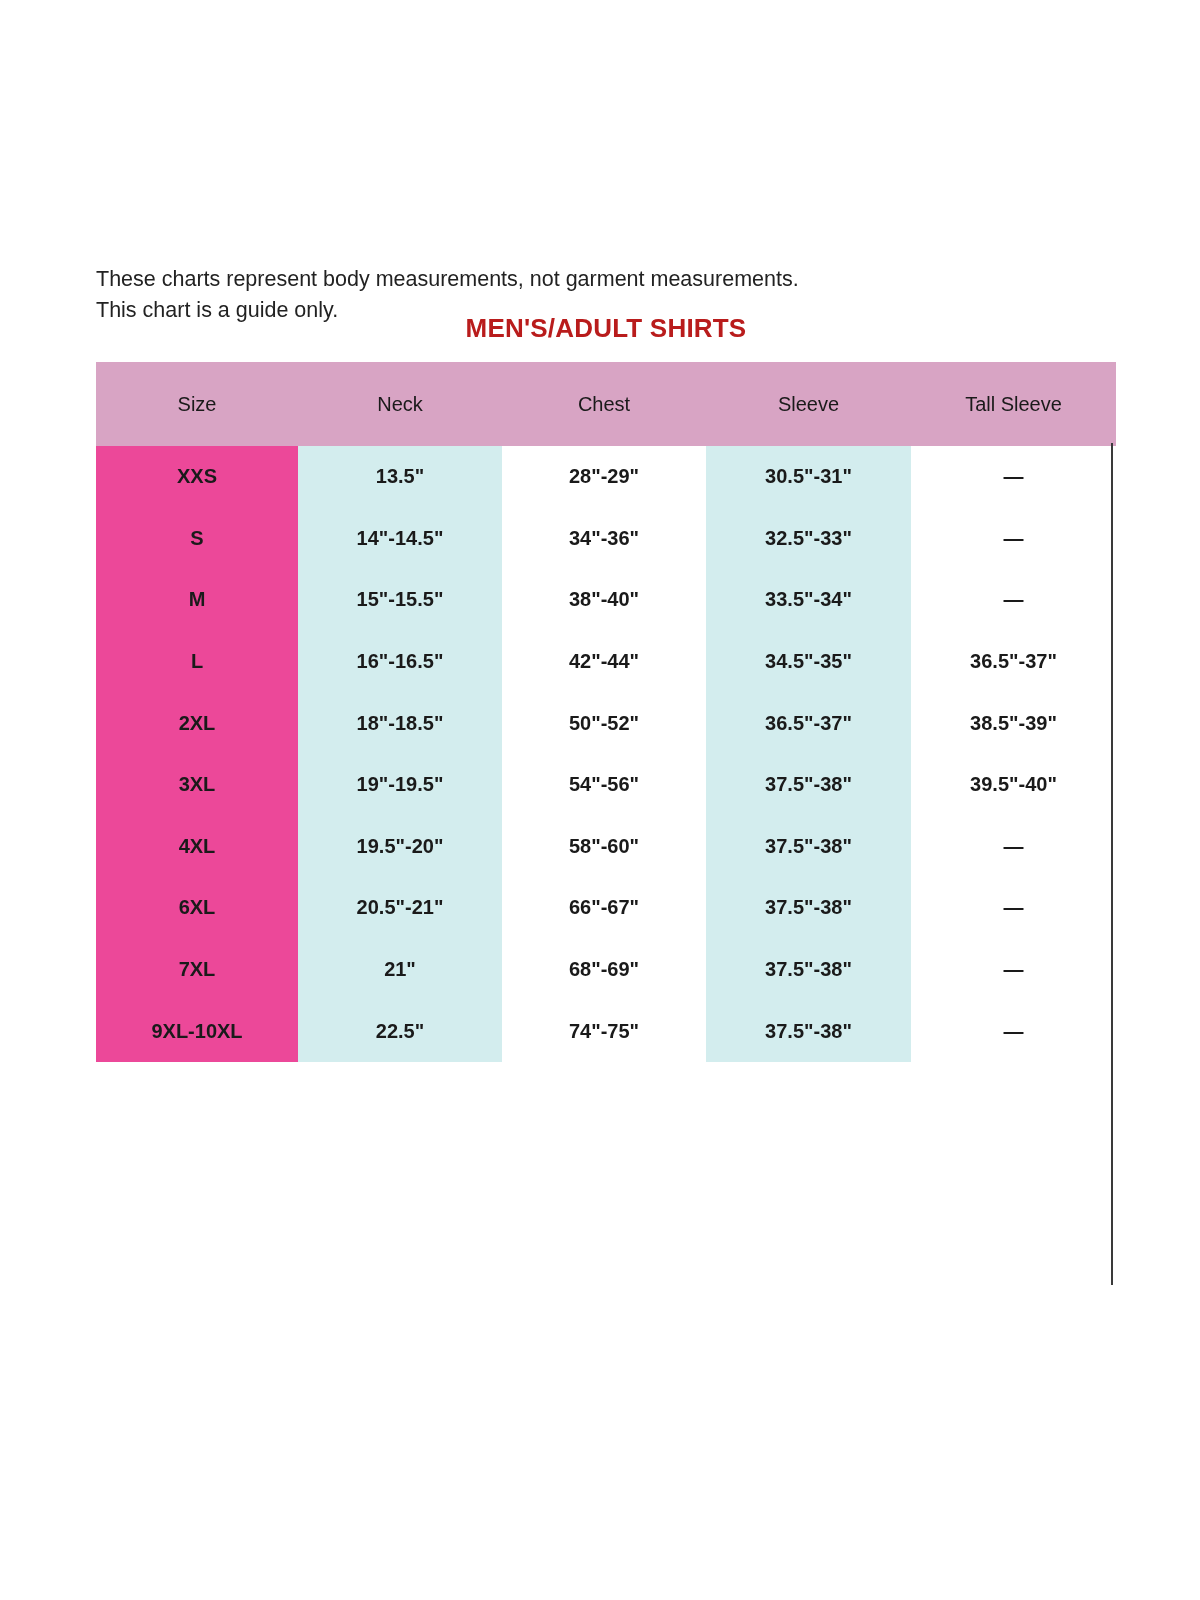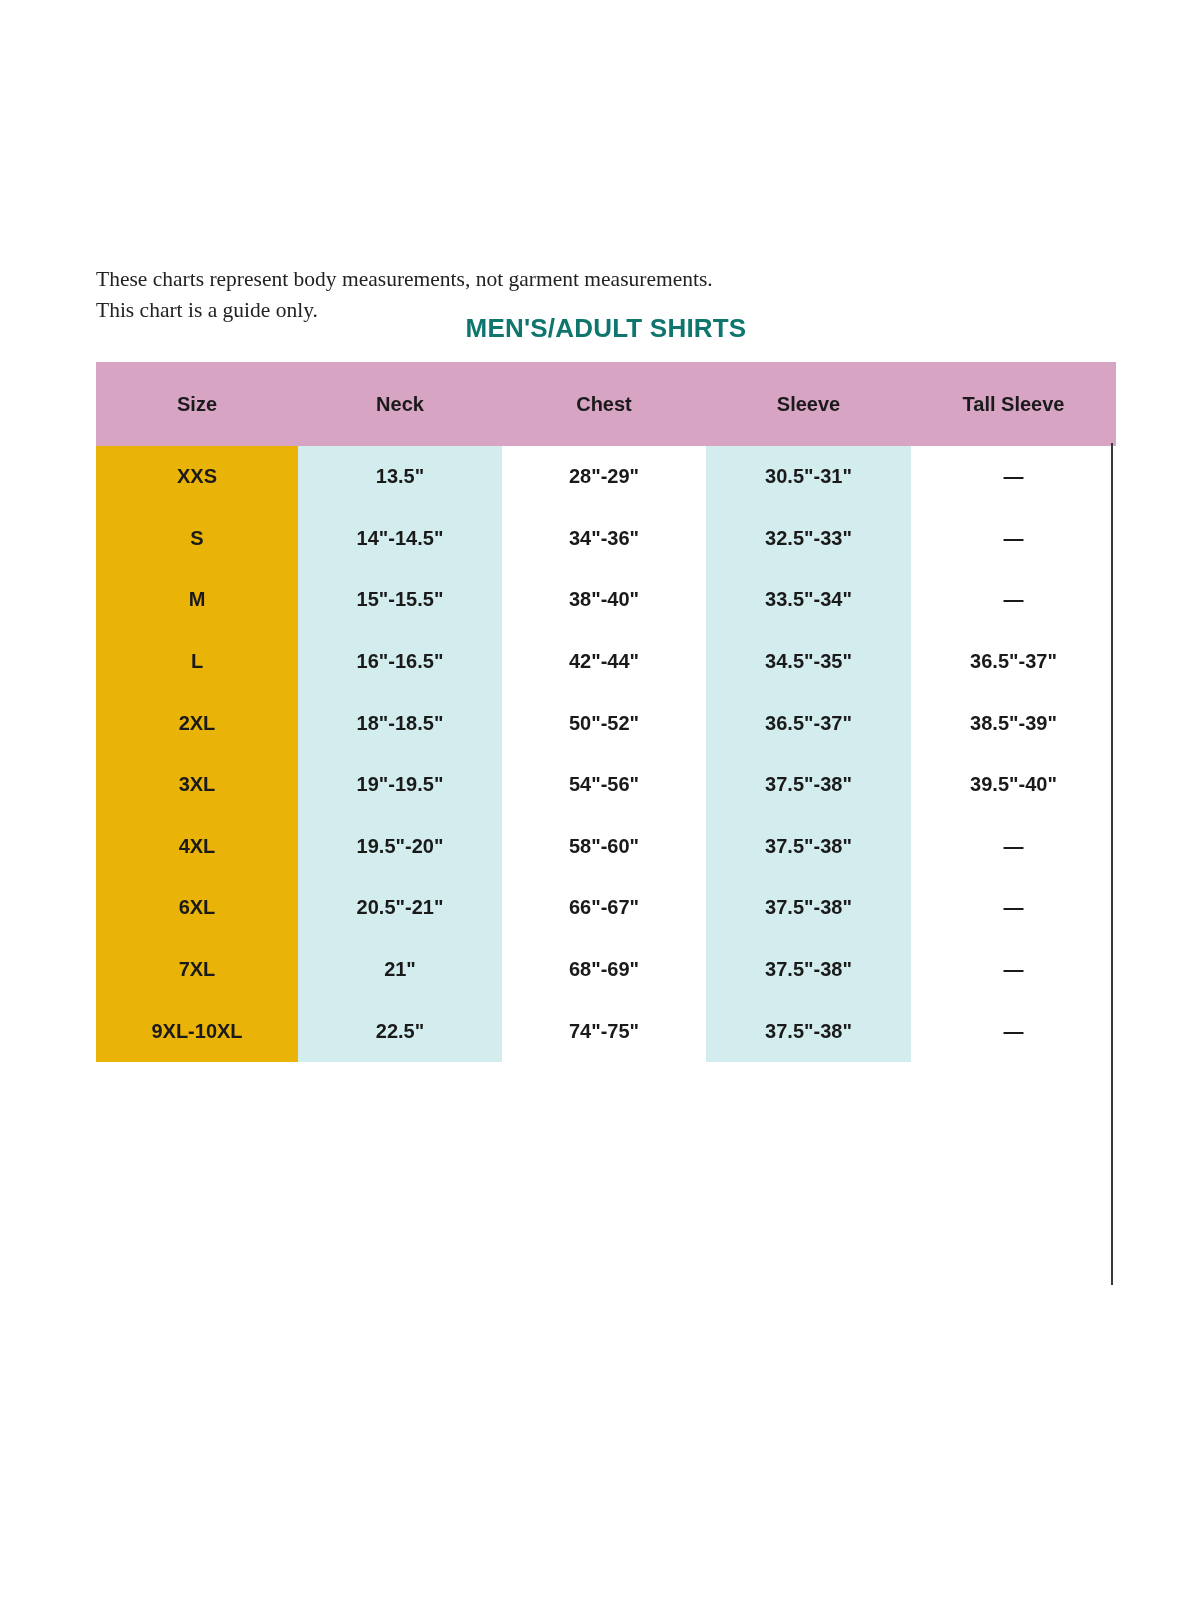--- a/index.html
+++ b/index.html
@@ -24,32 +24,31 @@
   }
   .note {
     position: absolute;
     left: 96px;
     top: 264px;
     width: 900px;
     font-size: 21.5px;
     line-height: 31px;
     color: #222222;
     white-space: pre-line;
-    font-family: Liberation Serif, serif;
   }
   .chart-title {
     position: absolute;
     left: 96px;
     top: 313px;
     width: 1020px;
     text-align: center;
     font-size: 26px;
     font-weight: bold;
     letter-spacing: 0.2px;
-    color: #0f766e;
+    color: #b91c1c;
   }
   .table-wrap {
     position: absolute;
     left: 96px;
     top: 362px;
     width: 1020px;
   }
   table.size-table {
     border-collapse: collapse;
     table-layout: fixed;
@@ -58,37 +57,37 @@
   table.size-table col.c-size  { width: 202px; }
   table.size-table col.c-neck  { width: 204px; }
   table.size-table col.c-chest { width: 204px; }
   table.size-table col.c-sleeve{ width: 205px; }
   table.size-table col.c-tall  { width: 205px; }
 
   table.size-table thead th {
     background: #d8a4c4;
     color: #1a1a1a;
     font-size: 20px;
-    font-weight: bold;
+    font-weight: normal;
     height: 82px;
     vertical-align: middle;
     text-align: center;
     border: 0;
   }
   table.size-table tbody td {
     height: 59.6px;
     text-align: center;
     vertical-align: middle;
     font-size: 20px;
     font-weight: bold;
     border: 0;
     color: #1a1a1a;
   }
   td.col-size {
-    background: #eab308;
+    background: #ec4899;
   }
   td.col-neck, td.col-sleeve {
     background: #d3edee;
   }
   td.col-chest, td.col-tall {
     background: #ffffff;
   }
   
   .right-rule {
     position: absolute;

